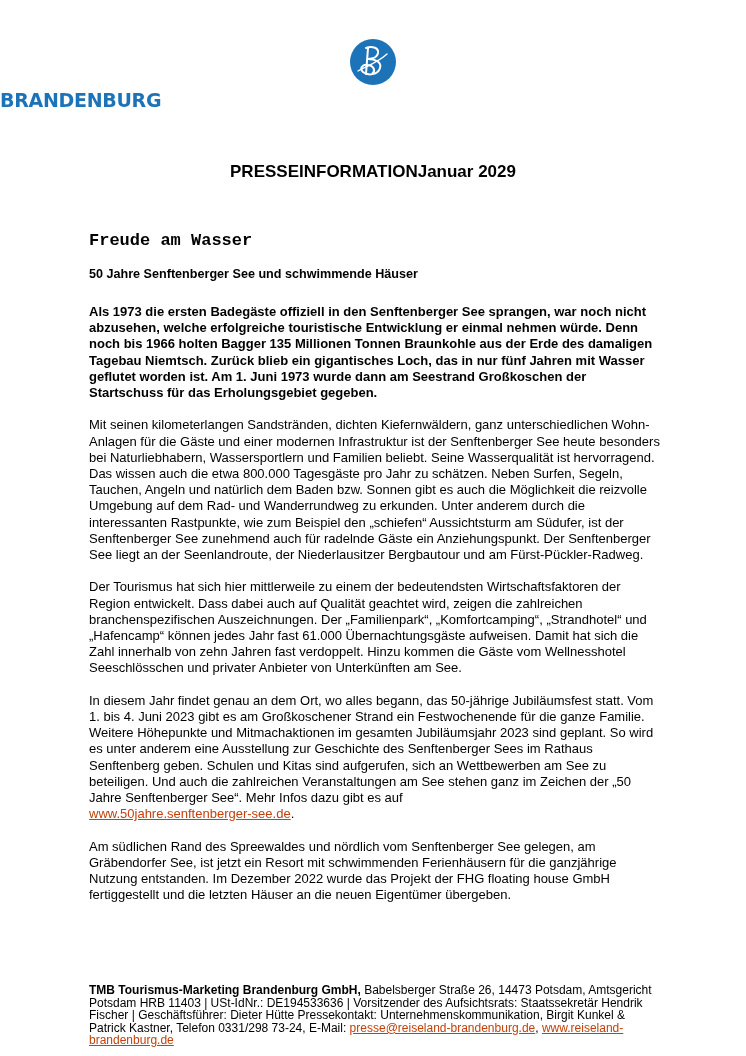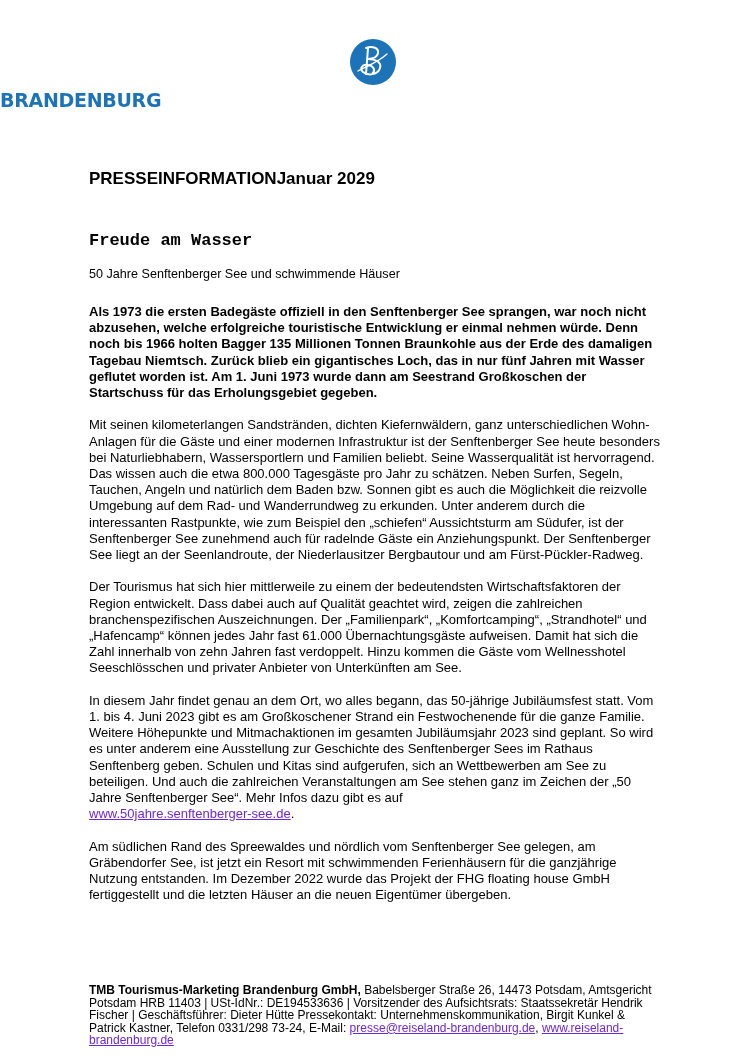--- a/index.html
+++ b/index.html
@@ -33,42 +33,42 @@
       font-family: "DejaVu Sans", sans-serif;
       font-weight: bold;
       font-size: 19px;
       letter-spacing: -0.3px;
       color: #1d73b8;
       line-height: 22px;
     }
     .header-row {
       position: absolute;
       left: 89px;
-      top: 169px;
+      top: 162px;
       width: 568px;
       display: flex;
-      justify-content: flex-start;
+      justify-content: center;
       font-weight: bold;
       font-size: 17px;
       line-height: 20px;
     }
     .title {
       position: absolute;
       left: 89px;
       top: 231px;
       font-weight: bold;
       font-size: 17px;
       line-height: 20px;
       font-family: Liberation Mono, monospace;
     }
     .subtitle {
       position: absolute;
       left: 89px;
       top: 266px;
-      font-weight: normal;
+      font-weight: bold;
       font-size: 12.6px;
       line-height: 16px;
     }
     .content {
       position: absolute;
       left: 89px;
       top: 304px;
       width: 575px;
       font-size: 13px;
       line-height: 16.2px;
@@ -77,21 +77,21 @@
       margin: 0 0 16.2px 0;
     }
     .lead {
       font-weight: bold;
     }
     .section-heading {
       font-weight: bold;
       display: block;
     }
     a.link {
-      color: #6d28d9;
+      color: #c2410c;
       text-decoration: underline;
     }
     .footer {
       position: absolute;
       left: 89px;
       top: 984px;
       width: 575px;
       font-size: 12px;
       line-height: 12.6px;
     }

